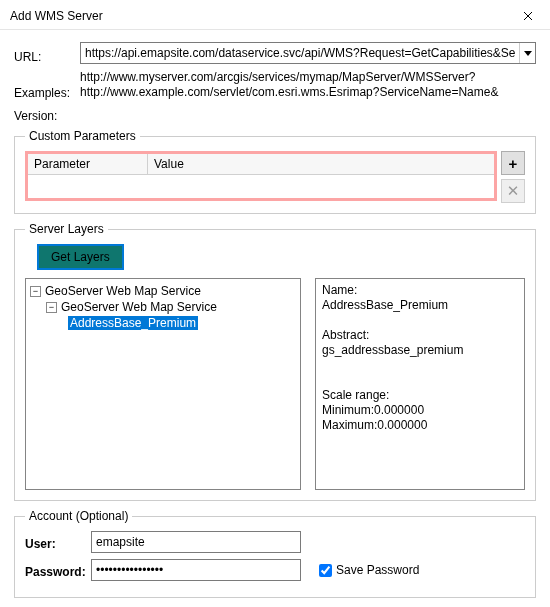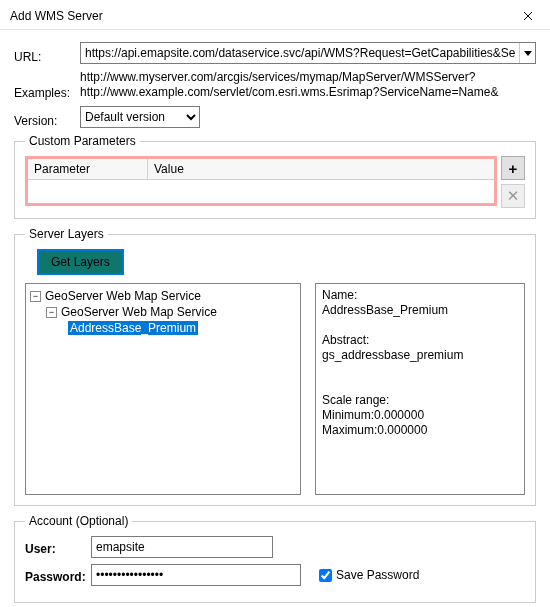--- a/index.html
+++ b/index.html
@@ -135,23 +135,20 @@
   <div class="row">
     <div class="label">Examples:</div>
     <div class="examples-text">
       <div>http://www.myserver.com/arcgis/services/mymap/MapServer/WMSServer?</div>
       <div>http://www.example.com/servlet/com.esri.wms.Esrimap?ServiceName=Name&amp;</div>
     </div>
   </div>
 
   <div class="row">
     <div class="label">Version:</div>
-    <select style="width:120px">
-      <option>Default version</option>
-    </select>
   </div>
 
   <fieldset>
     <legend>Custom Parameters</legend>
     <div class="param-area">
       <div class="param-table">
         <div class="param-head">
           <div>Parameter</div>
           <div>Value</div>
         </div>
@@ -198,21 +195,21 @@
         
         
       </div>
     </div>
   </fieldset>
 
   <fieldset>
     <legend>Account (Optional)</legend>
     <div class="acct-row">
       <div class="label">User:</div>
-      <input class="txt" style="width: 182px;" value="emapsite">
+      <input class="txt" style="width: 210px;" value="emapsite">
     </div>
     <div class="acct-row">
       <div class="label">Password:</div>
       <input class="txt" style="width: 210px;" value="••••••••••••••••">
       <label style="margin-left:14px">
         <input type="checkbox" class="chk" checked="" style=""><span>Save Password</span>
       </label>
     </div>
   </fieldset>
 

